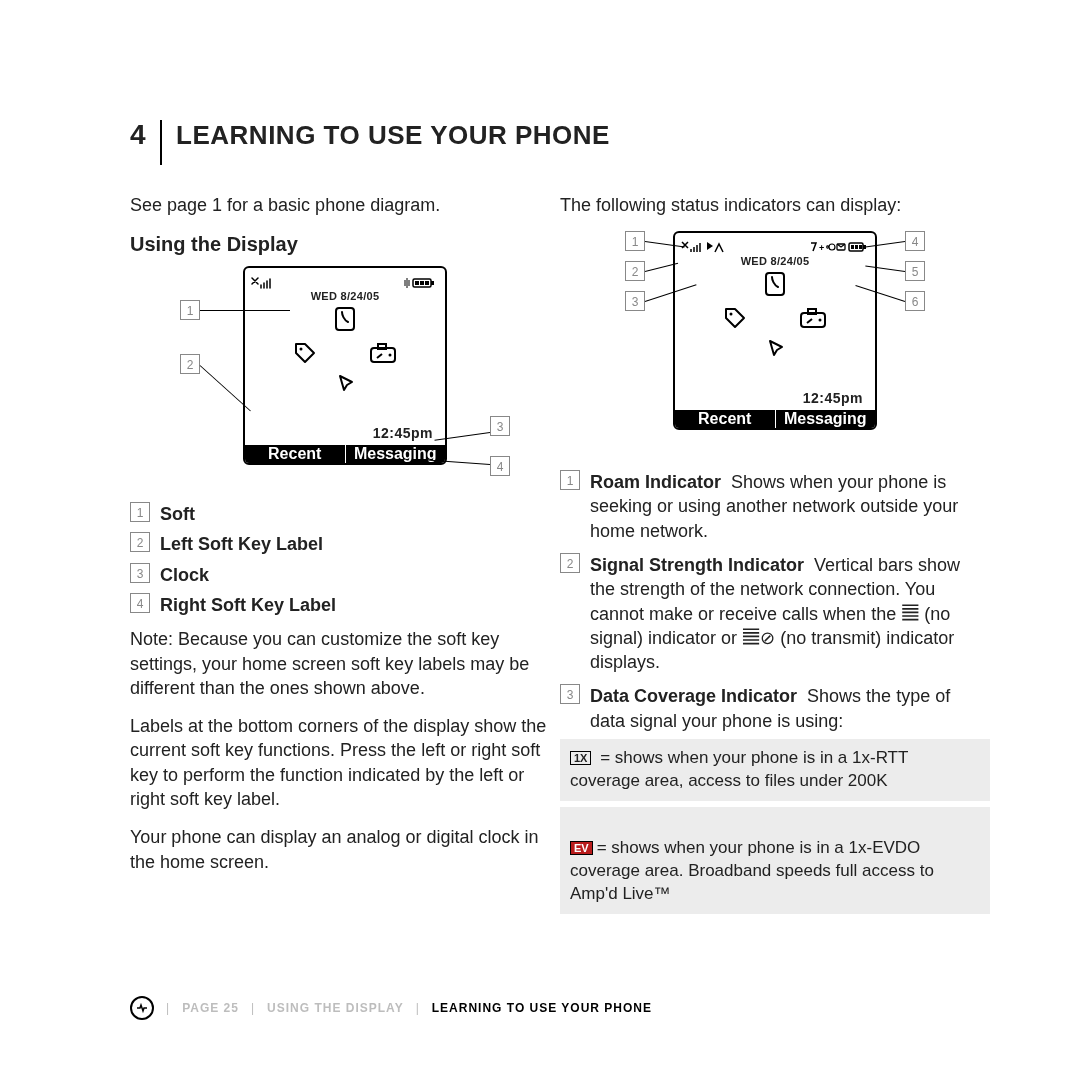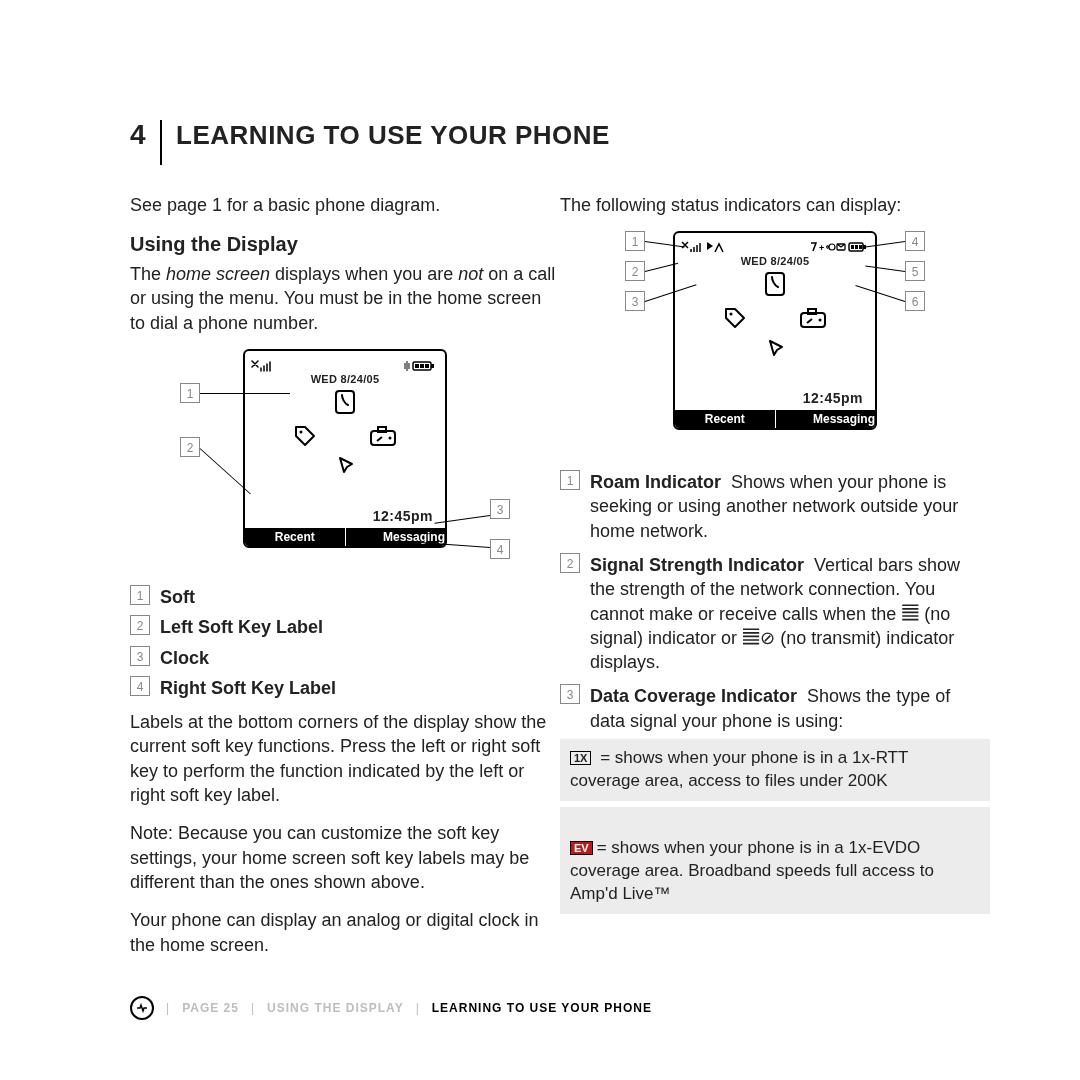--- a/index.html
+++ b/index.html
@@ -100,26 +100,26 @@
     left: 0; right: 0; bottom: 0;
     display: flex;
     height: 18px;
   }
   .softbar > div {
     flex: 1;
     background: #000;
     color: #fff;
     font-family: "Arial Narrow", Arial, sans-serif;
     font-weight: 700;
-    font-size: 12px;
+    font-size: 16px;
     text-align: center;
     line-height: 18px;
   }
   .softbar > div:first-child { border-bottom-left-radius: 4px; border-right: 1px solid #fff; }
-  .softbar > div:last-child  { border-bottom-right-radius: 4px; text-align: right; }
+  .softbar > div:last-child  { border-bottom-right-radius: 4px; }
 
   
   .callout {
     position: absolute;
     width: 20px; height: 20px;
     border: 1px solid #888;
     background: #fff;
     font-size: 12px;
     color: #888;
     text-align: center;
@@ -218,23 +218,20 @@
     <div class="chaptitle">LEARNING TO USE YOUR PHONE</div>
   </div>
 
   <div class="cols">
 
     <div class="col">
       <p class="intro">See page 1 for a basic phone diagram.</p>
 
       <h2 class="section">Using the Display</h2>
 
-      <p>
-        <span>The </span><em class="term">home screen</em><span> displays when you are </span><em class="term">not</em><span> on a call or using the menu. You must be in the home screen to dial a phone number.</span>
-      </p>
 
       <div style="position:relative; height:230px;">
         <div class="phone-box">
           <div class="statusbar">
             <span class="ico">
               <svg width="22" height="12" viewBox="0 0 22 12">
                   <path d="M1 1l6 6M1 7l6-6M10 11v-3M13 11v-5M16 11v-7M19 11v-9" stroke="#000" stroke-width="1.5" fill="none" stroke-linecap="round"></path>
                 </svg>
             </span>
             <span class="ico">
@@ -306,22 +303,22 @@
         <div class="row">
           <div class="numbox">3</div>
           <div class="lbl">Clock</div>
         </div>
         <div class="row">
           <div class="numbox">4</div>
           <div class="lbl">Right Soft Key Label</div>
         </div>
       </div>
 
+      <p>Note: Because you can customize the soft key settings, your home screen soft key labels may be different than the ones shown above.</p>
       <p>Labels at the bottom corners of the display show the current soft key functions. Press the left or right soft key to perform the function indicated by the left or right soft key label.</p>
-      <p>Note: Because you can customize the soft key settings, your home screen soft key labels may be different than the ones shown above.</p>
       <p>Your phone can display an analog or digital clock in the home screen.</p>
     </div>
 
     <div class="col">
       <p>The following status indicators can display:</p>
 
       <div class="diagram-wrap">
         <div class="phone-box" style="margin:14px auto 0 auto;">
           <div class="statusbar">
             <span class="ico">

